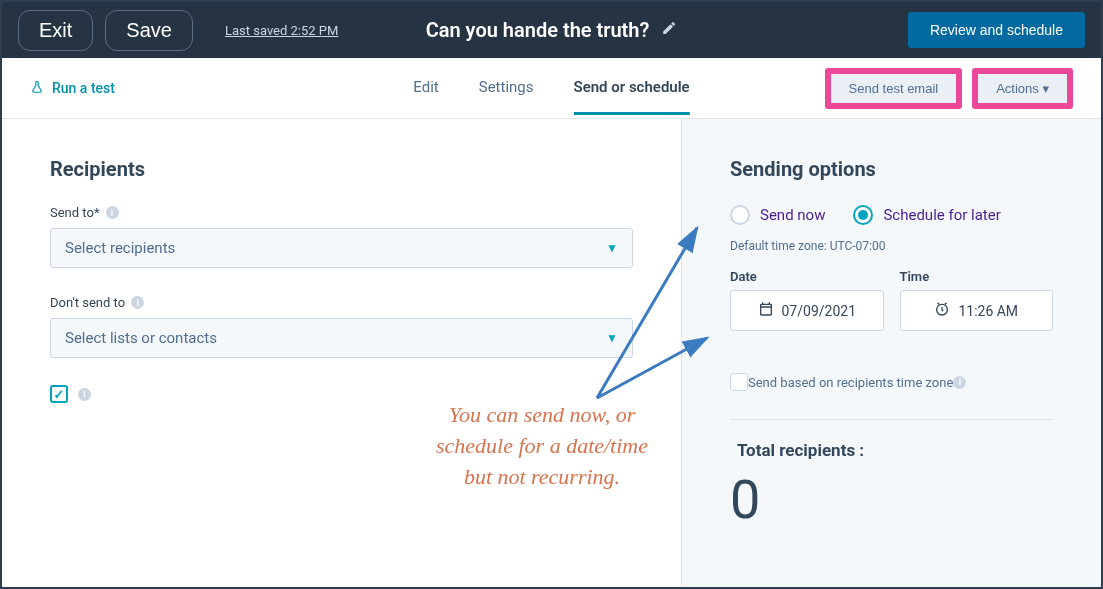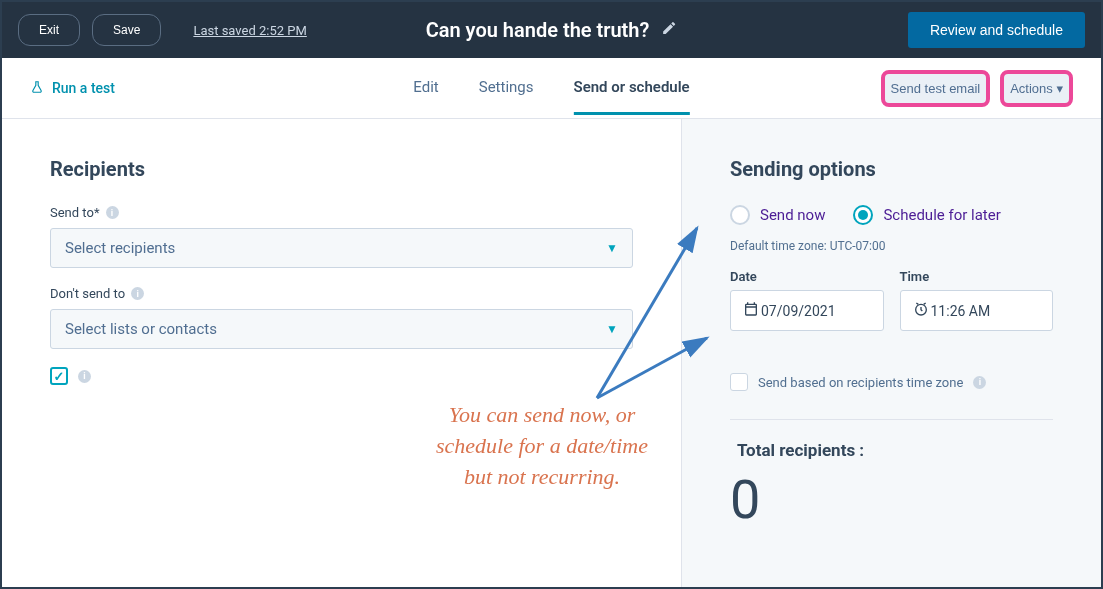--- a/index.html
+++ b/index.html
@@ -1,58 +1,58 @@
 <!DOCTYPE html>
 <html><head>
 <meta charset="utf-8">
 <style>
 * { box-sizing: border-box; margin: 0; padding: 0; }
 body { font-family: -apple-system, BlinkMacSystemFont, "Segoe UI", Roboto, sans-serif; background: #fff; width: 1103px; height: 589px; overflow: hidden; border: 2px solid #2c3e50; position: relative; }
 .topbar { background: #253342; height: 56px; display: flex; align-items: center; padding: 0 16px; gap: 12px; }
-.btn-outline { background: transparent; border: 1px solid #5a6d82; color: #fff; padding: 8px 20px; border-radius: 12px; font-size: 12px; cursor: pointer; }
+.btn-outline { background: transparent; border: 1px solid #5a6d82; color: #fff; padding: 8px 20px; border-radius: 12px; font-size: 20px; cursor: pointer; }
 .btn-primary { background: #0369a1; border: none; color: #fff; padding: 10px 22px; border-radius: 3px; font-size: 14px; font-weight: 500; cursor: pointer; margin-left: auto; }
 .last-saved { color: #cbd6e2; font-size: 13px; text-decoration: underline; margin-left: 20px; cursor: pointer; }
 .title-wrap { position: absolute; left: 50%; transform: translateX(-50%); display: flex; align-items: center; gap: 12px; color: #fff; }
 .title { font-size: 20px; font-weight: 600; }
 .edit-icon { color: #cbd6e2; cursor: pointer; }
 .subbar { background: #fff; height: 61px; border-bottom: 1px solid #dfe3eb; display: flex; align-items: center; padding: 0 28px; position: relative; }
 .run-test { color: #0091ae; font-size: 14px; font-weight: 500; display: flex; align-items: center; gap: 8px; cursor: pointer; }
 .tabs { position: absolute; left: 50%; transform: translateX(-50%); display: flex; gap: 40px; }
 .tab { color: #516f90; font-size: 15px; cursor: pointer; padding: 16px 0; }
 .tab.active { color: #33475b; font-weight: 600; border-bottom: 3px solid #0091ae; }
 .right-actions { margin-left: auto; display: flex; gap: 10px; }
-.btn-secondary { background: #eaf0f6; border: 4px solid #ec4899; color: #506e91; padding: 7px 6px; border-radius: 8px; font-size: 13px; cursor: pointer; }
+.btn-secondary { background: #eaf0f6; border: 6px solid #ec4899; color: #506e91; padding: 7px 18px; border-radius: 3px; font-size: 13px; cursor: pointer; }
 .main { display: flex; height: calc(100% - 110px); }
 .left-panel { flex: 1; padding: 38px 48px; }
 .right-panel { width: 420px; background: #f5f8fa; padding: 38px 48px; border-left: 1px solid #dfe3eb; }
 h2 { color: #33475b; font-size: 20px; font-weight: 700; margin-bottom: 24px; }
 .field-label { color: #33475b; font-size: 13px; margin-bottom: 8px; display: flex; align-items: center; gap: 6px; }
 .info-icon { width: 13px; height: 13px; border-radius: 50%; background: #cbd6e2; color: #fff; font-size: 9px; display: inline-flex; align-items: center; justify-content: center; font-weight: bold; cursor: pointer; }
-.select { width: 100%; background: #f5f8fa; border: 1px solid #cbd6e2; border-radius: 3px; padding: 10px 14px; color: #506e91; font-size: 15px; display: flex; justify-content: space-between; align-items: center; cursor: pointer; margin-bottom: 18px; }
+.select { width: 100%; background: #f5f8fa; border: 1px solid #cbd6e2; border-radius: 3px; padding: 10px 14px; color: #506e91; font-size: 15px; display: flex; justify-content: space-between; align-items: center; cursor: pointer; margin-bottom: 27px; }
 .caret { color: #00a4bd; font-size: 12px; }
 .checkbox-row { display: flex; align-items: center; gap: 10px; color: #33475b; font-size: 14px; margin-top: 4px; }
 .checkbox { width: 18px; height: 18px; border: 2px solid #00a4bd; border-radius: 3px; display: flex; align-items: center; justify-content: center; cursor: pointer; background: #fff; }
 .checkbox.checked::after { content: "✓"; color: #00a4bd; font-size: 13px; font-weight: bold; }
 .link-text { color: #0091ae; }
 .radio-row { display: flex; gap: 28px; margin-bottom: 14px; }
 .radio-opt { display: flex; align-items: center; gap: 10px; color: #4c1d95; font-size: 15px; cursor: pointer; }
 .radio { width: 20px; height: 20px; border: 2px solid #cbd6e2; border-radius: 50%; display: flex; align-items: center; justify-content: center; background: #fff; }
 .radio.selected { border-color: #00a4bd; }
 .radio.selected::after { content: ""; width: 10px; height: 10px; background: #00a4bd; border-radius: 50%; }
 .tz-note { color: #516f90; font-size: 12px; margin-bottom: 16px; }
 .dt-row { display: flex; gap: 16px; margin-bottom: 22px; }
 .dt-col { flex: 1; }
 .dt-label { color: #33475b; font-size: 13px; font-weight: 600; margin-bottom: 6px; }
-.dt-input { background: #fff; border: 1px solid #cbd6e2; border-radius: 3px; padding: 10px 12px; display: flex; align-items: center; gap: 2px; color: #33475b; font-size: 14px; cursor: pointer; }
+.dt-input { background: #fff; border: 1px solid #cbd6e2; border-radius: 3px; padding: 10px 12px; display: flex; align-items: center; gap: 8px; color: #33475b; font-size: 14px; cursor: pointer; justify-content: center; }
 .divider { border-top: 1px solid #dfe3eb; margin: 28px 0 20px; }
 .total-label { color: #33475b; font-size: 17px; font-weight: 700; margin-bottom: 8px; margin-left: 7px; }
 .total-num { color: #33475b; font-size: 54px; font-weight: 400; }
 .annotation { position: absolute; left: 420px; top: 398px; color: #d9734e; font-family: Georgia, serif; font-size: 22px; font-style: italic; text-align: center; line-height: 1.4; width: 240px; pointer-events: none; }
 .arrow-svg { position: absolute; left: 575px; top: 216px; pointer-events: none; }
-.tz-check-row { display: flex; align-items: center; gap: 10px; color: #516f90; font-size: 13px; margin-top: 42px; }
+.tz-check-row { display: flex; align-items: center; color: #516f90; font-size: 13px; margin-top: 42px; }
 .tz-checkbox { width: 18px; height: 18px; border: 1px solid #cbd6e2; border-radius: 3px; background: #fff; cursor: pointer; }
 </style>
 </head>
 <body>
 
 <div class="topbar">
   <button class="btn-outline">Exit</button>
   <button class="btn-outline">Save</button>
   <span class="last-saved">Last saved 2:52 PM</span>
   <div class="title-wrap">

